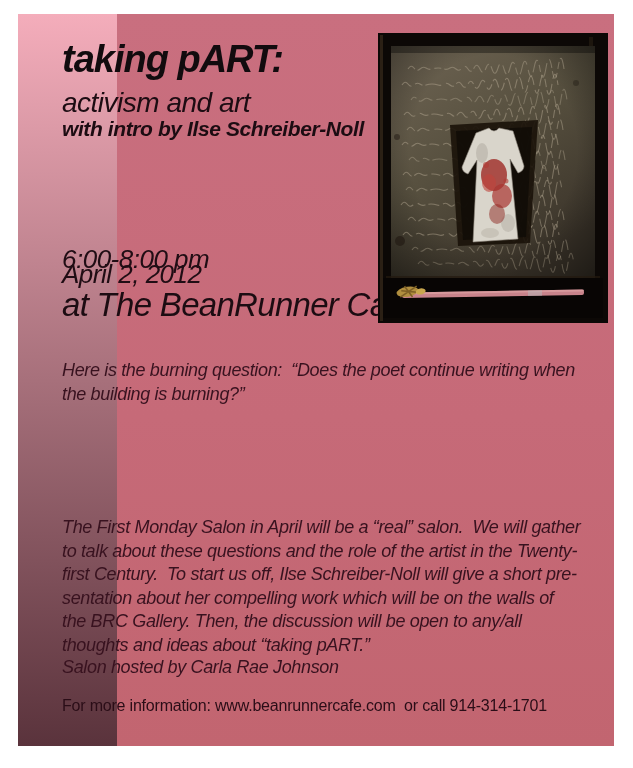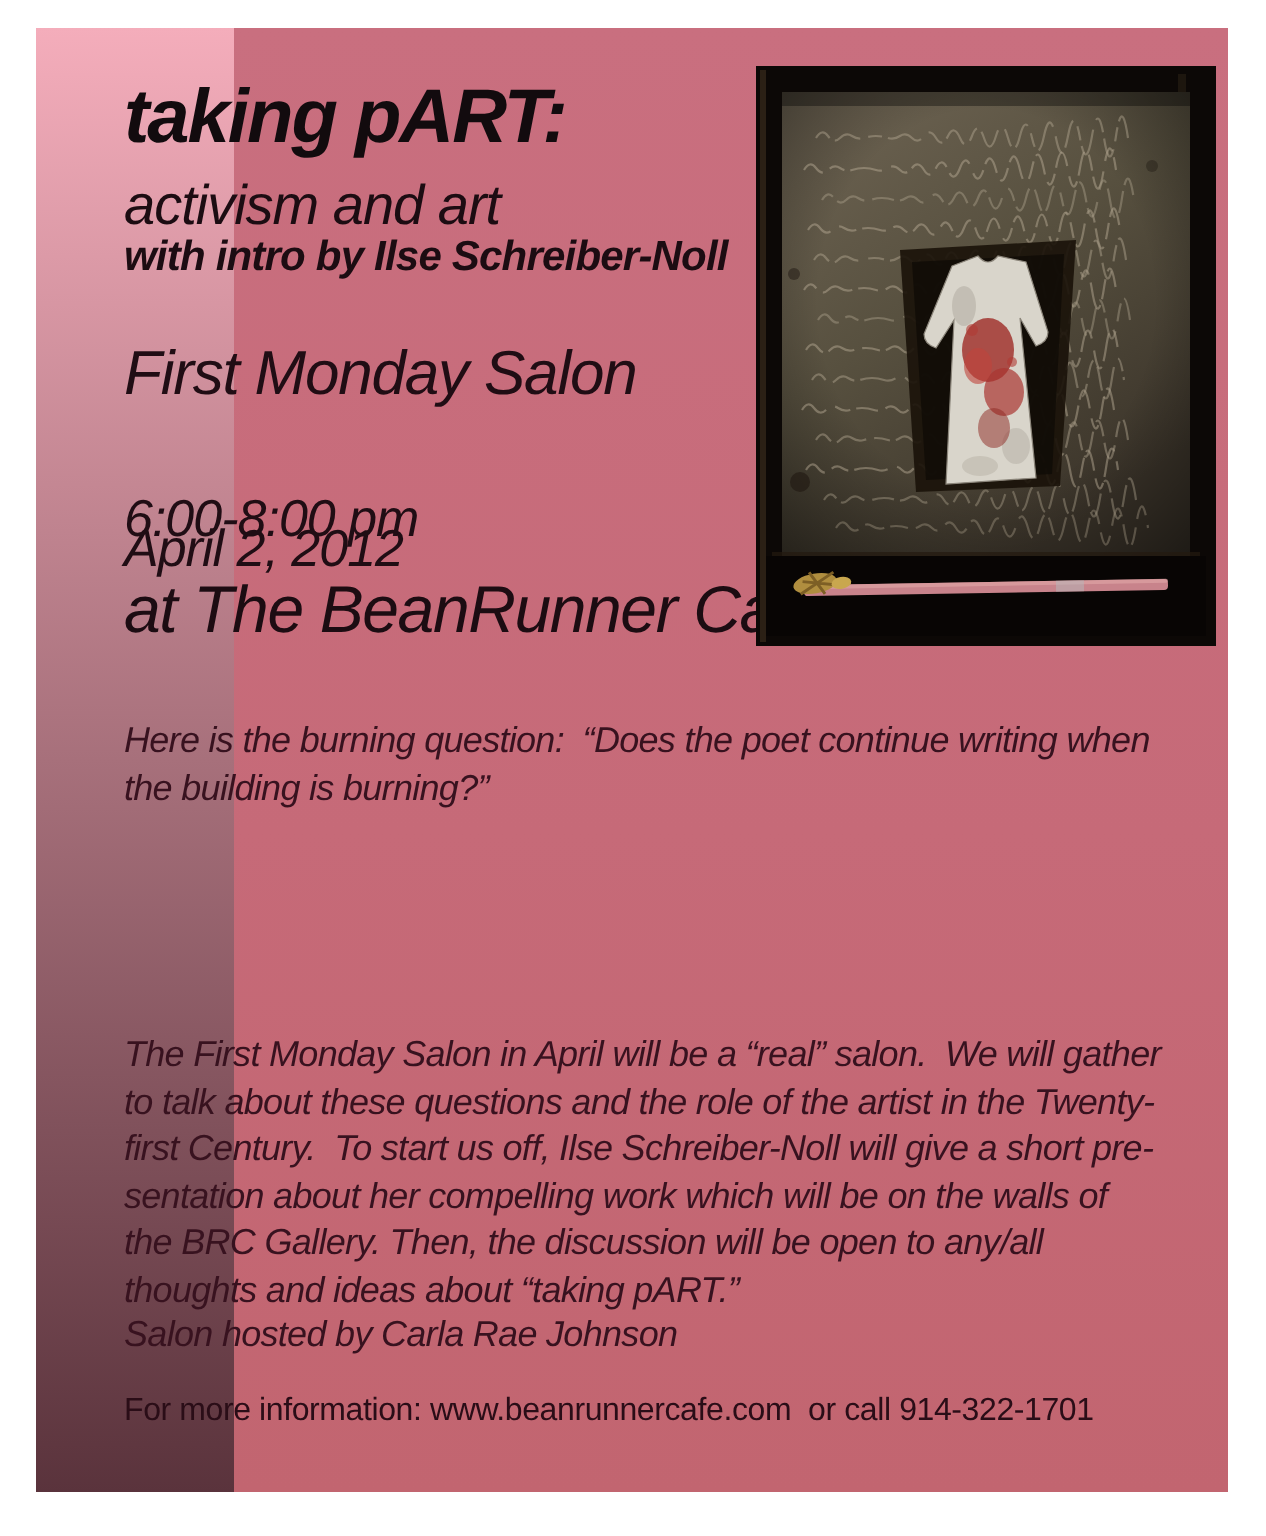--- a/index.html
+++ b/index.html
@@ -38,35 +38,34 @@
 </head>
 <body>
 
 <div class="page">
   <div class="flyer">
     <div class="strip"></div>
 
     <div class="txt title">taking pART:</div>
     <div class="txt subtitle">activism and art</div>
     <div class="txt intro">with intro by Ilse Schreiber-Noll</div>
-    <div class="txt event">First Monday Salon</div>
     <div class="txt date">April 2, 2012</div>
     <div class="txt time">6:00-8:00 pm</div>
     <div class="txt venue">at The BeanRunner Cafe</div>
 
     <div class="txt para p1">Here is the burning question:  “Does the poet continue writing when
 the building is burning?”</div>
     <div class="txt para p3">The First Monday Salon in April will be a “real” salon.  We will gather
 to talk about these questions and the role of the artist in the Twenty-
 first Century.  To start us off, Ilse Schreiber-Noll will give a short pre-
 sentation about her compelling work which will be on the walls of
 the BRC Gallery. Then, the discussion will be open to any/all
 thoughts and ideas about “taking pART.”</div>
     <div class="txt host">Salon hosted by Carla Rae Johnson</div>
-    <div class="txt footer">For more information: www.beanrunnercafe.com  or call 914-322-1701</div>
+    <div class="txt footer">For more information: www.beanrunnercafe.com  or call 914-314-1701</div>
 
     <svg class="artwork" viewBox="0 0 230 290" xmlns="http://www.w3.org/2000/svg">
       <defs>
         <linearGradient id="panelG" x1="0" y1="0" x2="0.6" y2="1">
           <stop offset="0" stop-color="#6f6554"></stop>
           <stop offset="0.5" stop-color="#57503f"></stop>
           <stop offset="1" stop-color="#3b342a"></stop>
         </linearGradient>
         <radialGradient id="vig" cx="0.5" cy="0.45" r="0.75">
           <stop offset="0.55" stop-color="#000000" stop-opacity="0"></stop>

